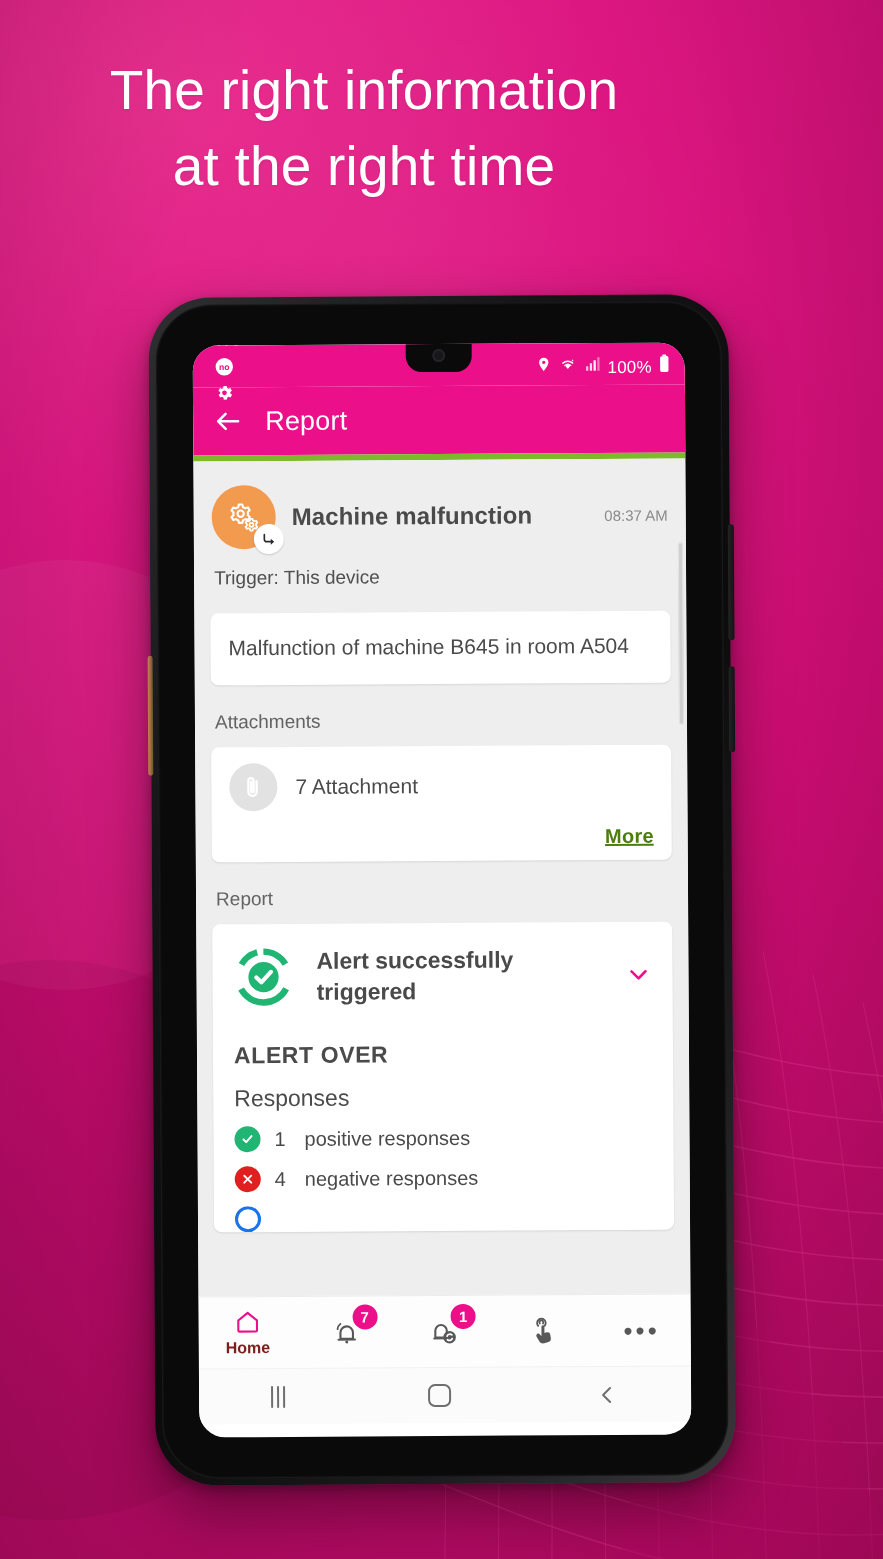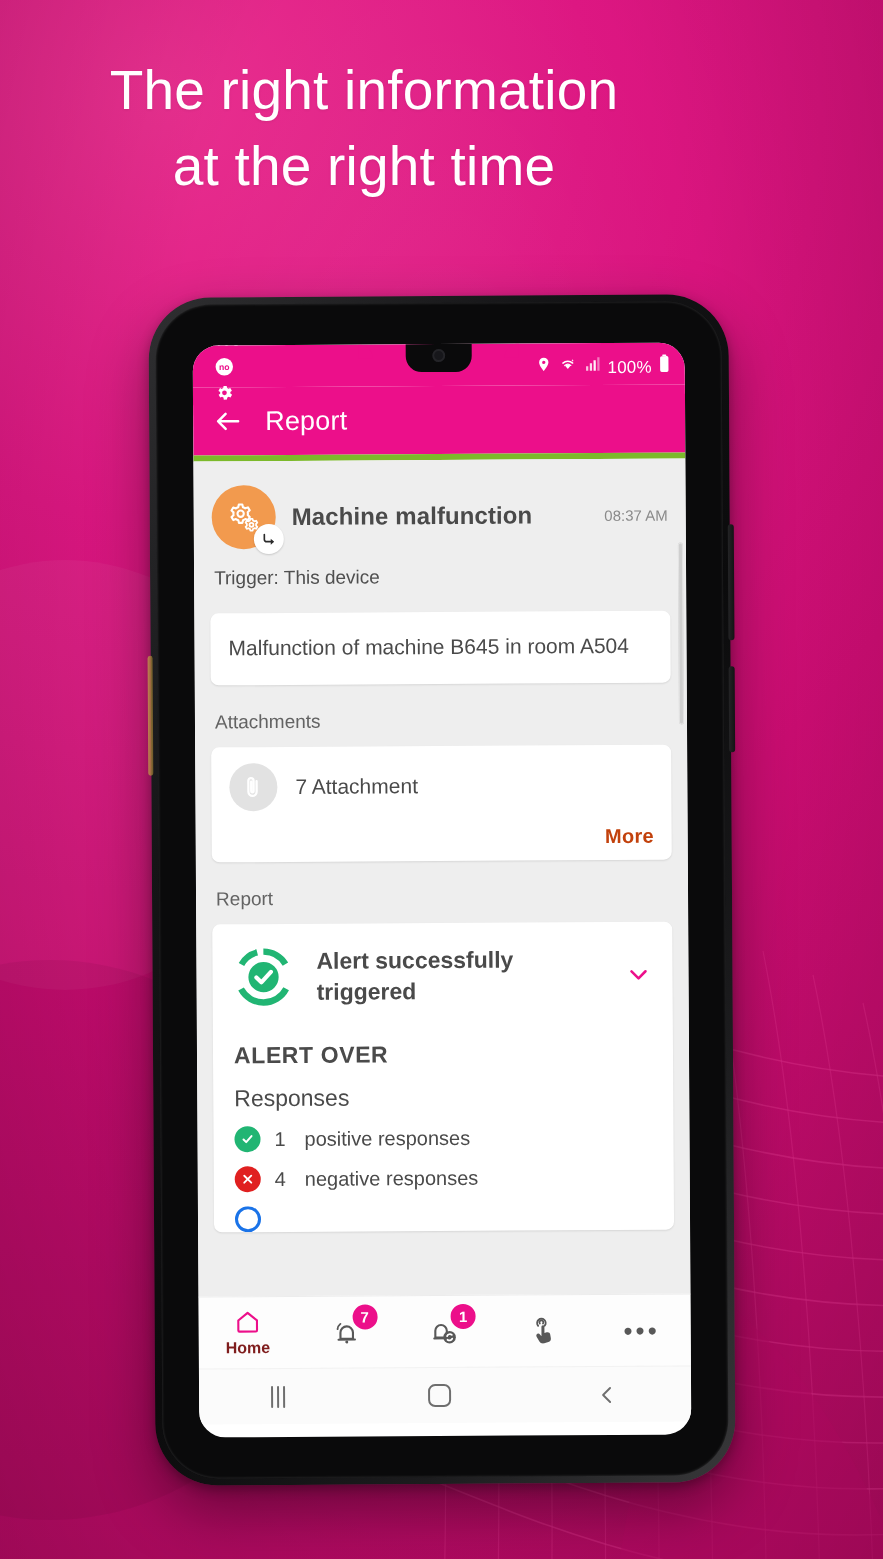--- a/index.html
+++ b/index.html
@@ -231,24 +231,25 @@
   .att-icon {
     width: 48px; height: 48px;
     border-radius: 50%;
     background: #e2e2e2;
     display: flex; align-items: center; justify-content: center;
     flex: none;
   }
   .att-label { font-size: 21px; color: #4a4a4a; }
   .more-row { display: flex; justify-content: flex-end; margin-top: 16px; }
   .more-link {
-    color: #c2410c;
+    color: #4d7c0f;
     font-size: 20px;
     font-weight: 700;
     letter-spacing: .2px;
+    text-decoration: underline;
   }
 
   .report-card { padding: 20px 18px 0 18px; margin-bottom: 0; }
   .report-head { display: flex; align-items: center; gap: 20px; }
   .status-title {
     font-size: 23px;
     font-weight: 700;
     color: #4a4a4a;
     line-height: 31px;
     flex: 1;

